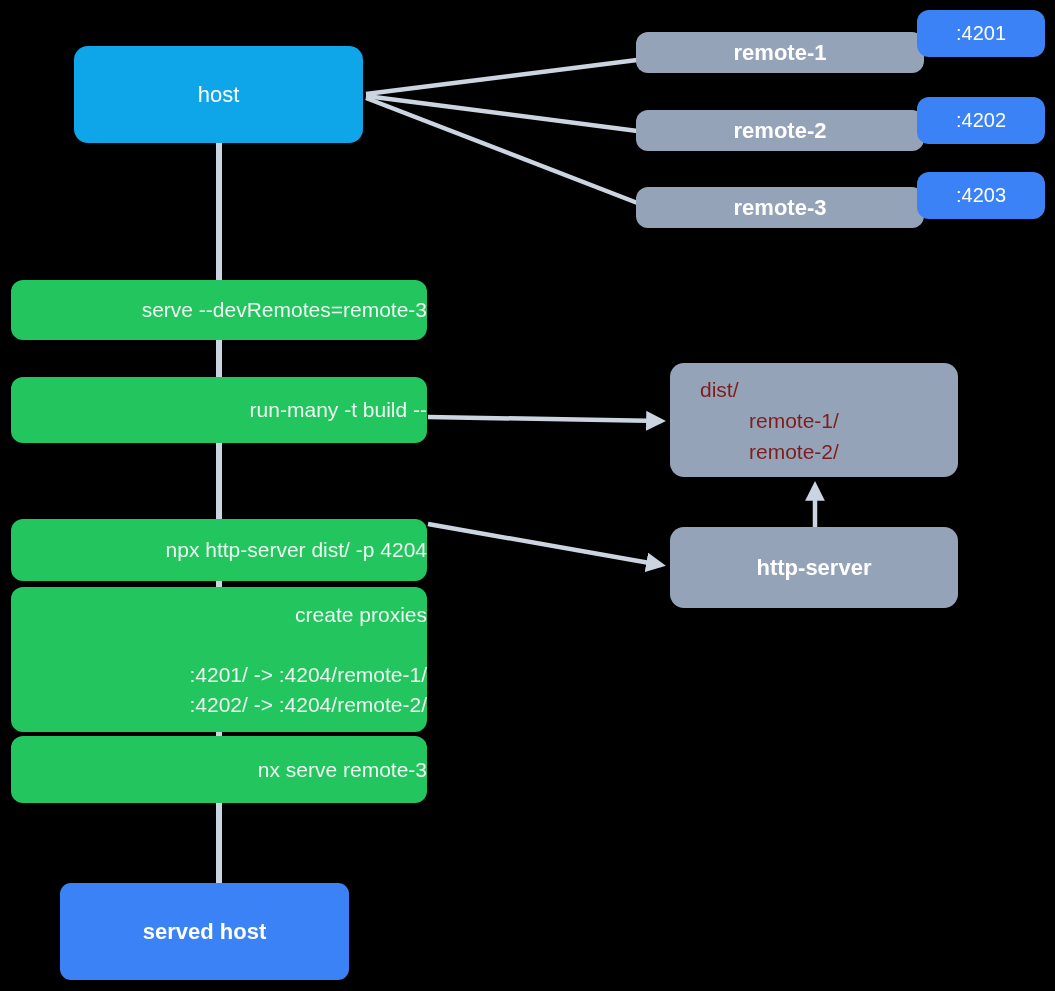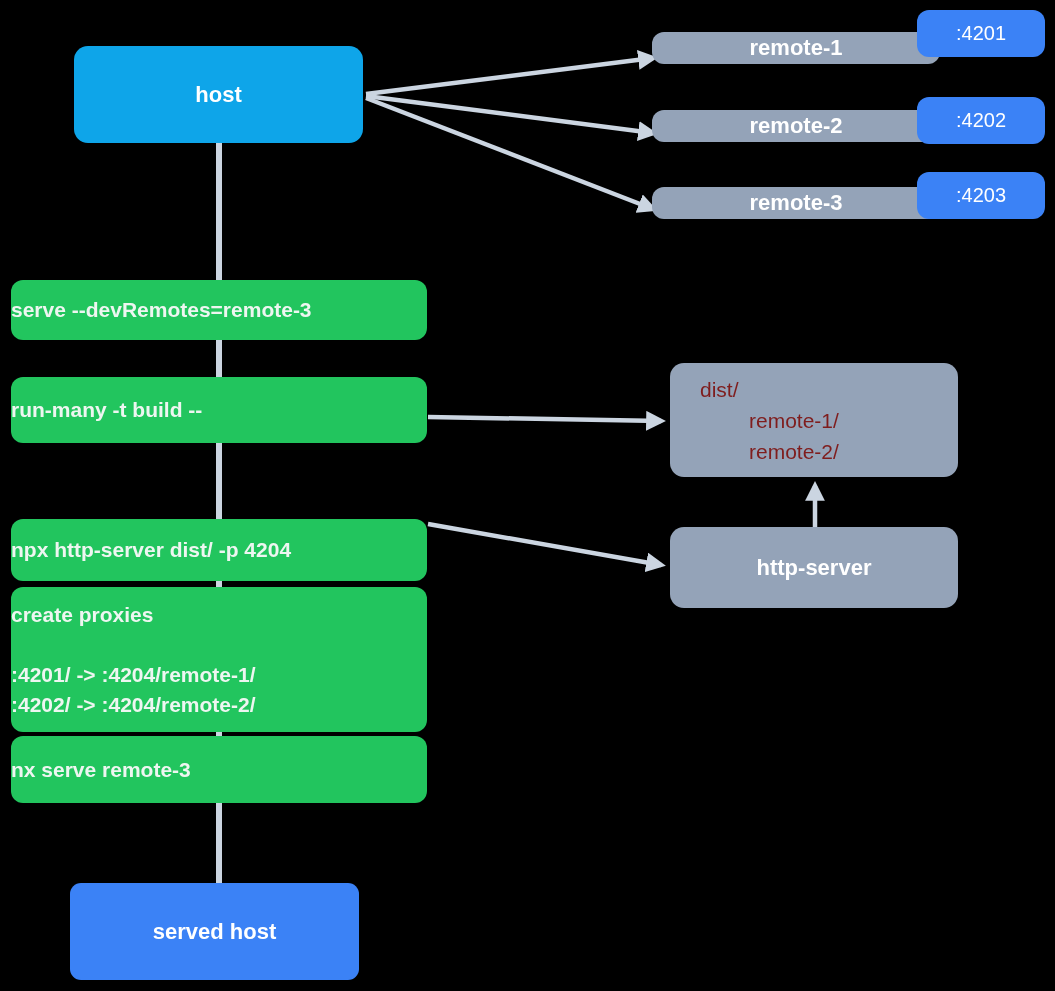--- a/index.html
+++ b/index.html
@@ -9,46 +9,46 @@
   }
   svg.edges{position:absolute;left:0;top:0;z-index:0;}
   .edge{stroke:var(--edge,#cbd5e1);fill:none;}
   .spine{stroke-width:6;}
   .arrow{stroke-width:4.5;}
   .ahead{fill:var(--edge,#cbd5e1);}
 
   .box{position:absolute;z-index:1;display:flex;align-items:center;justify-content:center;color:#fff;box-sizing:border-box;}
 
   .host{left:74px;top:46px;width:289px;height:97px;background:var(--host,#0ea5e9);
-        border-radius:14px;font-weight:bold;font-size:22px;text-align:right;}
+        border-radius:14px;font-weight:normal;font-size:22px;text-align:right;}
 
-  .remote{left:652px;width:288px;height:32px;background:var(--remote,#94a3b8);
+  .remote{left:636px;width:288px;height:41px;background:var(--remote,#94a3b8);
           border-radius:12px;font-weight:bold;font-size:22px;}
   .r1{top:32px}.r2{top:110px}.r3{top:187px}
 
   .badge{left:917px;width:128px;height:47px;background:var(--port_badge,#3b82f6);
          border-radius:12px;font-size:20px;z-index:2;}
   .b1{top:10px}.b2{top:97px}.b3{top:172px}
 
   .step{left:11px;width:416px;background:var(--step,#22c55e);border-radius:12px;
         flex-direction:column;font-size:21px;color:#eef6f1;}
-  .step .tline{min-height:30px;line-height:30px;text-align:left;width:100%;font-weight:bold;}
+  .step .tline{min-height:30px;line-height:30px;text-align:right;width:100%;}
   .s1{top:280px;height:60px}
   .s2{top:377px;height:66px}
   .s3{top:519px;height:62px}
   .s4{top:587px;height:145px}
   .s5{top:736px;height:67px}
 
   .gray{left:670px;width:288px;background:var(--remote,#94a3b8);border-radius:14px;}
   .dist{top:363px;height:114px;display:block;padding:11px 0 0 30px;font-size:21px;color:#7f1d1d;}
   .dist .tline{min-height:31px;line-height:31px;}
   .dist .indent{margin-left:49px;}
   .httpserver{top:527px;height:81px;font-weight:bold;font-size:22px;}
 
-  .served{left:70px;top:883px;width:289px;height:97px;background:var(--served_host,#3b82f6);
+  .served{left:60px;top:883px;width:289px;height:97px;background:var(--served_host,#3b82f6);
           border-radius:11px;font-weight:bold;font-size:22px;}
 </style>
 </head>
 <body>
 
 <div class="canvas">
 
   <svg class="edges" width="1055" height="991" viewBox="0 0 1055 991" aria-hidden="true">
     <defs>
       <marker id="ah" viewBox="0 0 10 10" refX="7.5" refY="5" markerWidth="4.4" markerHeight="4.4" orient="auto-start-reverse">

